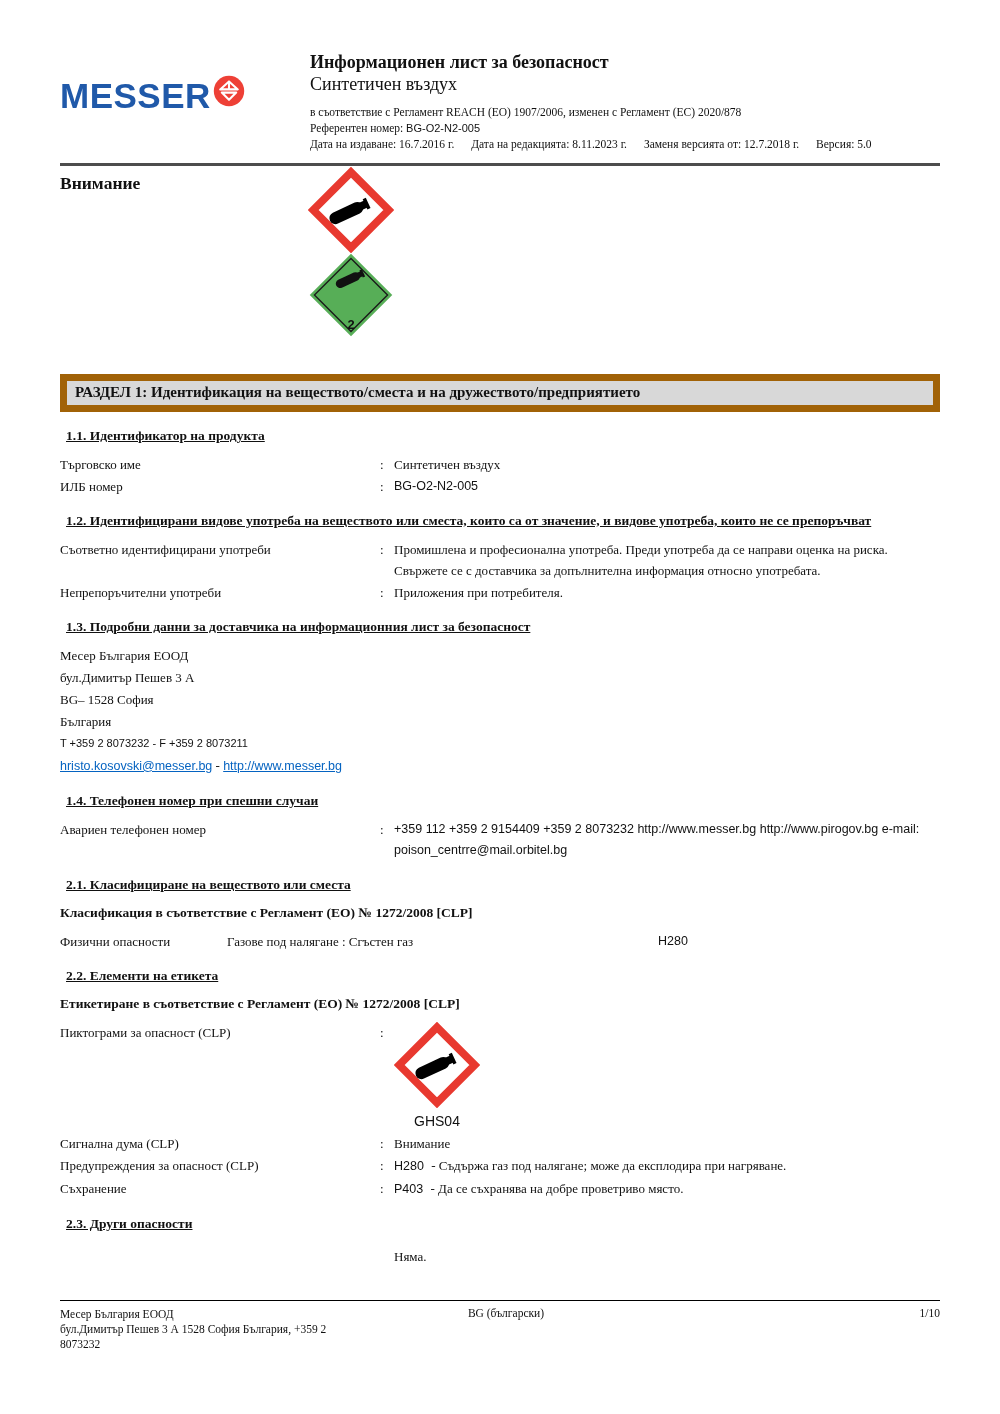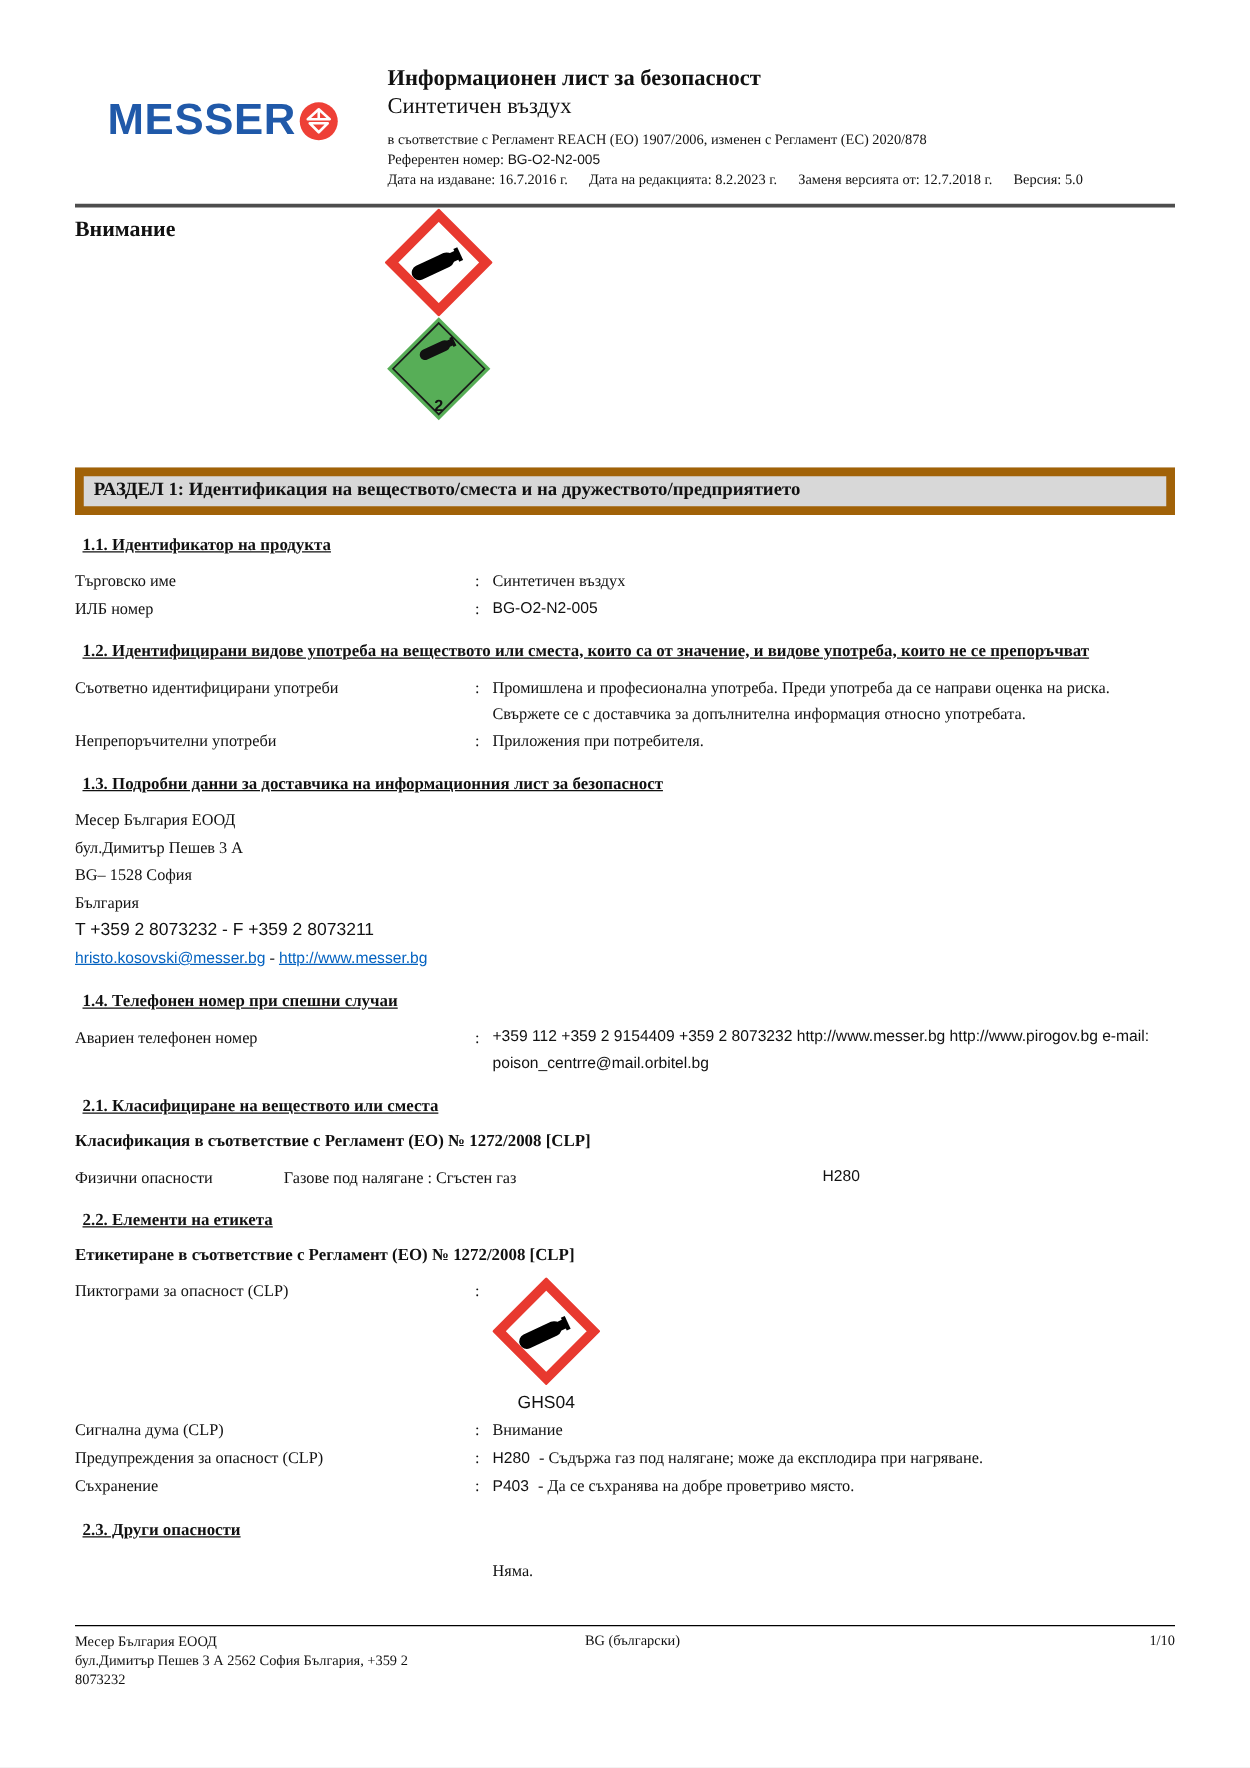--- a/index.html
+++ b/index.html
@@ -7,21 +7,21 @@
   .page {
     width: 1000px; height: 1414px; margin: 0 auto; background: #fff;
     position: relative; overflow: hidden; color: #111;
     font-family: "Liberation Serif", "DejaVu Serif", serif; font-size: 13px;
   }
   .sans { font-family: "Liberation Sans", "DejaVu Sans", sans-serif; }
 
   
   .header { display: flex; padding: 52px 60px 0 60px; }
   .logo-block { width: 250px; padding-top: 26px; }
-  .logo-inner { display: inline-flex; align-items: flex-end; margin-left: 26px; }
+  .logo-inner { display: inline-flex; align-items: center; }
   .logo-text {
     font-family: "Liberation Sans", sans-serif; font-weight: 800;
     font-size: 35px; letter-spacing: 0.5px; color: #2059a9; line-height: 1;
   }
   .logo-mark { width: 32px; height: 32px; margin: -10px 0 0 2px; }
   .title-block { flex: 1; }
   .doc-title { font-size: 18px; font-weight: bold; margin-bottom: 1px; }
   .doc-product { font-size: 18px; margin-bottom: 10px; }
   .doc-meta { font-size: 11.5px; line-height: 1.38; }
   .doc-meta .seg { margin-right: 14px; }
@@ -87,21 +87,21 @@
       <div class="doc-title">Информационен лист за безопасност</div>
       <div class="doc-product">Синтетичен въздух</div>
       <div class="doc-meta">
         <div>в съответствие с Регламент REACH (ЕО) 1907/2006, изменен с Регламент (ЕС) 2020/878</div>
         <div>
           <span>Референтен номер:</span>
           <span class="sans" style="font-size:11px;">BG-O2-N2-005</span>
         </div>
         <div>
           <span class="seg">Дата на издаване: 16.7.2016 г.</span>
-          <span class="seg">Дата на редакцията: 8.2.2023 г.</span>
+          <span class="seg">Дата на редакцията: 8.11.2023 г.</span>
           <span class="seg">Заменя версията от: 12.7.2018 г.</span>
           <span class="seg">Версия: 5.0</span>
         </div>
       </div>
     </div>
   </div>
   <div class="hrule"></div>
 
   <div class="top-area">
     <div class="signal-top">Внимание</div>
@@ -156,21 +156,21 @@
       <div class="col">:</div>
       <div class="val">Приложения при потребителя.</div>
     </div>
 
     <div class="subhead">1.3. Подробни данни за доставчика на информационния лист за безопасност</div>
     <div class="addr">
       <div>Месер България ЕООД</div>
       <div>бул.Димитър Пешев 3 А</div>
       <div>BG– 1528 София</div>
       <div>България</div>
-      <div class="sans" style="font-size:14px">T +359 2 8073232 - F +359 2 8073211</div>
+      <div class="sans" style="font-size:11px">T +359 2 8073232 - F +359 2 8073211</div>
       <div>
         <a class="link" href="#">hristo.kosovski@messer.bg</a>
         <span>-</span>
         <a class="link" href="#">http://www.messer.bg</a>
       </div>
     </div>
 
     <div class="subhead">1.4. Телефонен номер при спешни случаи</div>
     <div class="row">
       <div class="lbl">Авариен телефонен номер</div>
@@ -237,19 +237,19 @@
     <div class="plain-val">Няма.</div>
   </div>
 
   <div class="footer">
     <div class="footer-rule"></div>
     <div class="footer-grid">
       <div class="footer-center">BG (български)</div>
       <div class="footer-right">1/10</div>
       <div class="footer-left">
         <div>Месер България ЕООД</div>
-        <div>бул.Димитър Пешев 3 А 2562 София България, +359 2</div>
+        <div>бул.Димитър Пешев 3 А 1528 София България, +359 2</div>
         <div>8073232</div>
       </div>
     </div>
   </div>
 
 </div>
 
 </body></html>

